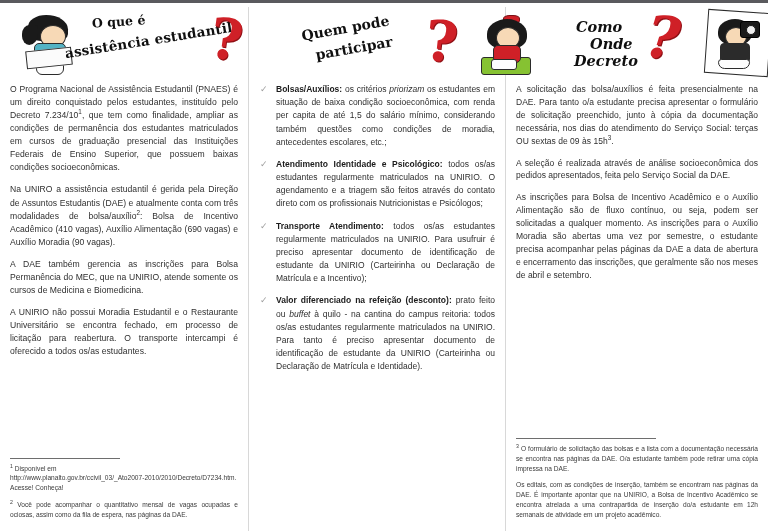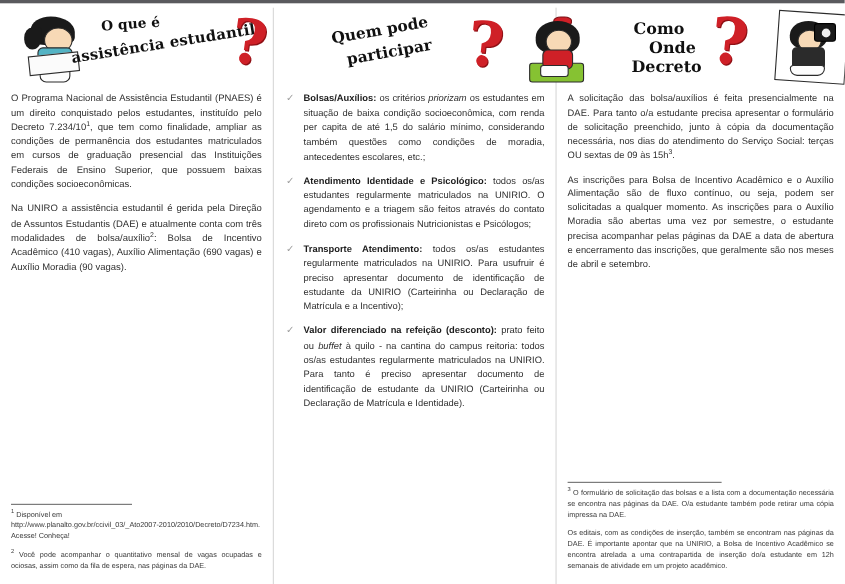--- a/index.html
+++ b/index.html
@@ -38,21 +38,21 @@
   .col-3 { width: 262px; }
 
   
   .header-art {
     position: relative;
     height: 72px;
     margin-bottom: 4px;
   }
   .header-art.h1 { padding-left: 4px; }
   .header-art.h2 { padding-left: 30px; }
-  .header-art.h3 { padding-left: 56px; }
+  .header-art.h3 { padding-left: 56px; font-style: italic; }
 
   .art-wrap { position: relative; width: 100%; height: 100%; }
 
   .wordmark {
     position: absolute;
     font-family: "DejaVu Serif", serif;
     font-weight: bold;
     color: #101010;
     white-space: nowrap;
     line-height: 1.05;
@@ -236,21 +236,23 @@
         <div class="wordmark wm1a">O que é</div>
         <div class="wordmark wm1b">assistência estudantil</div>
         <div class="qmark q1">?</div>
       </div>
     </div>
 
     <p class="body-text">O Programa Nacional de Assistência Estudantil (PNAES) é um direito conquistado pelos estudantes, instituído pelo Decreto 7.234/10<sup>1</sup>, que tem como finalidade, ampliar as condições de permanência dos estudantes matriculados em cursos de graduação presencial das Instituições Federais de Ensino Superior, que possuem baixas condições socioeconômicas.</p>
 
     <p class="body-text">Na UNIRO a assistência estudantil é gerida pela Direção de Assuntos Estudantis (DAE) e atualmente conta com três modalidades de bolsa/auxílio<sup>2</sup>: Bolsa de Incentivo Acadêmico (410 vagas), Auxílio Alimentação (690 vagas) e Auxílio Moradia (90 vagas).</p>
 
-
+    <p class="body-text">A DAE também gerencia as inscrições para Bolsa Permanência do MEC, que na UNIRIO, atende somente os cursos de Medicina e Biomedicina.</p>
+
+    <p class="body-text">A UNIRIO não possui Moradia Estudantil e o Restaurante Universitário se encontra fechado, em processo de licitação para reabertura. O transporte intercampi é oferecido a todos os/as estudantes.</p>
 
     <div class="footnotes">
       <div class="fn-rule"></div>
       <p class="footnote nojust"><sup>1</sup> Disponível em<br>http://www.planalto.gov.br/ccivil_03/_Ato2007-2010/2010/Decreto/D7234.htm. Acesse! Conheça!</p>
       <p class="footnote"><sup>2</sup> Você pode acompanhar o quantitativo mensal de vagas ocupadas e ociosas, assim como da fila de espera, nas páginas da DAE.</p>
     </div>
   </div>
 
   <div class="column col-2">
 
@@ -309,20 +311,21 @@
           <div class="body"></div>
           <div class="legs"></div>
           <div class="cam"></div>
           <div class="lens"></div>
         </div>
       </div>
     </div>
 
     <p class="body-text">A solicitação das bolsa/auxílios é feita presencialmente na DAE. Para tanto o/a estudante precisa apresentar o formulário de solicitação preenchido, junto à cópia da documentação necessária, nos dias do atendimento do Serviço Social: terças OU sextas de 09 às 15h<sup>3</sup>.</p>
 
+    <p class="body-text">A seleção é realizada através de análise socioeconômica dos pedidos apresentados, feita pelo Serviço Social da DAE.</p>
 
     <p class="body-text">As inscrições para Bolsa de Incentivo Acadêmico e o Auxílio Alimentação são de fluxo contínuo, ou seja, podem ser solicitadas a qualquer momento. As inscrições para o Auxílio Moradia são abertas uma vez por semestre, o estudante precisa acompanhar pelas páginas da DAE a data de abertura e encerramento das inscrições, que geralmente são nos meses de abril e setembro.</p>
 
     <div class="footnotes">
       <div class="fn-rule"></div>
       <p class="footnote"><sup>3</sup> O formulário de solicitação das bolsas e a lista com a documentação necessária se encontra nas páginas da DAE. O/a estudante também pode retirar uma cópia impressa na DAE.</p>
       <p class="footnote">Os editais, com as condições de inserção, também se encontram nas páginas da DAE. É importante apontar que na UNIRIO, a Bolsa de Incentivo Acadêmico se encontra atrelada a uma contrapartida de inserção do/a estudante em 12h semanais de atividade em um projeto acadêmico.</p>
     </div>
   </div>
 

